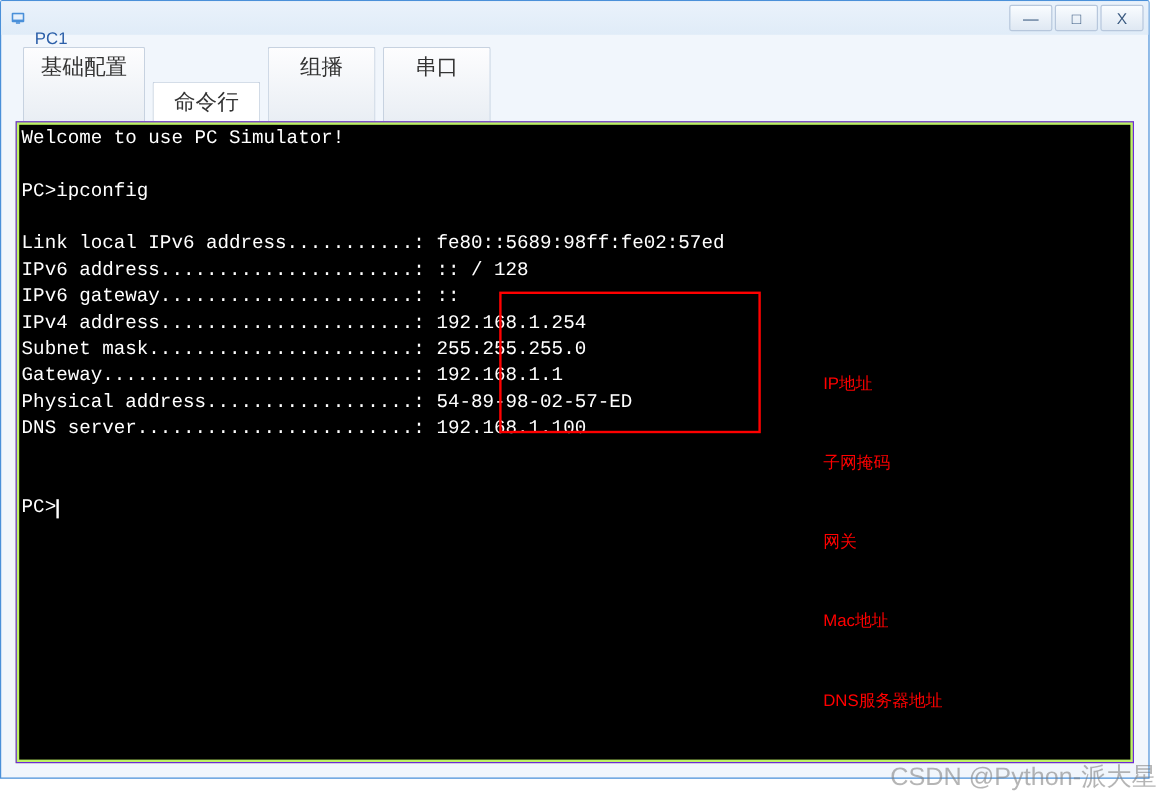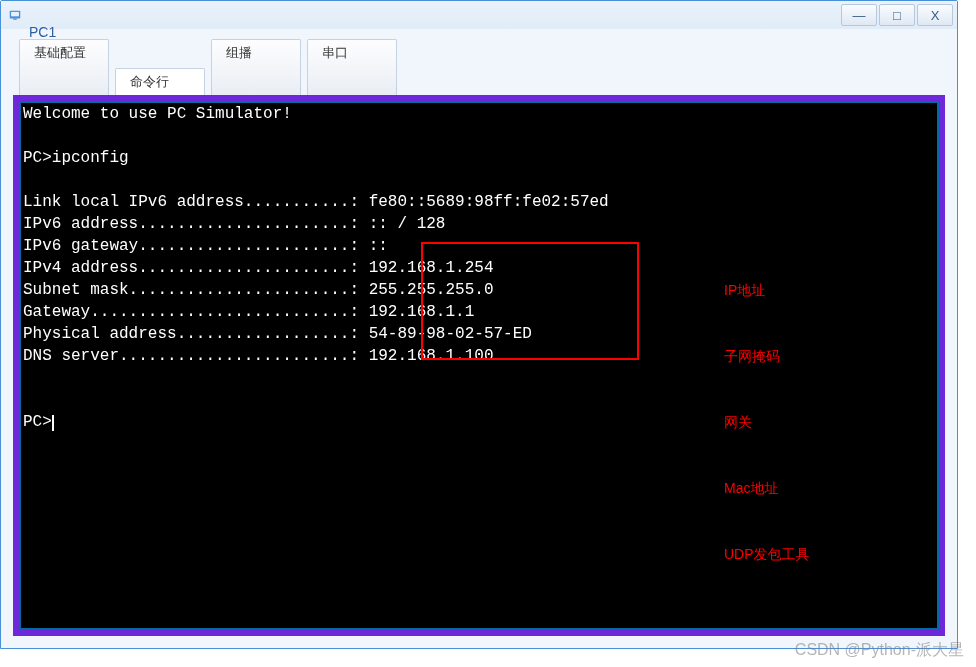--- a/index.html
+++ b/index.html
@@ -21,48 +21,47 @@
   .winbtn {
     width: 36px; height: 22px; margin-left: 2px; display: inline-flex; align-items: center; justify-content: center;
     background: linear-gradient(#f9fcff, #dfe8f3); border: 1px solid #b7c7dc; border-radius: 2px;
     color: #3a5a80; font-size: 13px; cursor: pointer;
   }
 
   .client { padding: 10px 12px 12px 12px; height: calc(100% - 28px); display: flex; flex-direction: column; }
 
   .tabs { display: flex; gap: 6px; padding: 0 0 0 6px; margin-bottom: 0; }
   .tab {
-    min-width: 90px; padding: 4px 14px; font-size: 13px; color: #333;
+    min-width: 90px; padding: 4px 14px; font-size: 18px; color: #333;
     background: linear-gradient(#fdfdfe, #e9eef4); border: 1px solid #c7d2e0; border-bottom: none;
-    border-radius: 2px 2px 0 0; cursor: pointer; 
+    border-radius: 2px 2px 0 0; cursor: pointer; text-align: center;
   }
   .tab.active { background: #fff; font-weight: 500; margin-top: 29px; }
 
-  .terminal-wrap { flex: 1; border: 6px solid #6d28d9; background: #0369a1; position: relative; }
+  .terminal-wrap { flex: 1; border: 1px solid #6d28d9; background: #bef264; position: relative; }
   .terminal {
     position: absolute; inset: 2px; background: #000; color: #fff;
     font-family: "SimSun", "Consolas", "Courier New", monospace;
     font-size: 16px; line-height: 22px; white-space: pre; padding: 0 2px;
   }
 
   .watermark {
     position: absolute; right: 12px; bottom: 6px; color: rgba(120,120,120,0.55);
-    font-size: 16px; font-family: "Microsoft YaHei", sans-serif; pointer-events: none;
+    font-size: 21px; font-family: "Microsoft YaHei", sans-serif; pointer-events: none;
   }
 
   .highlight-box {
     position: absolute; border: 2px solid #ff0000; pointer-events: none;
     left: 400px; top: 139px; width: 218px; height: 118px;
   }
 
   .annotations {
-    position: absolute; left: 670px; top: 132px; color: #ff0000;
+    position: absolute; left: 670px; top: 160px; color: #ff0000;
     font-size: 14px; line-height: 22px; font-family: "Microsoft YaHei", sans-serif;
     pointer-events: none;
-    margin-left: 33px;
   }
   .ann-item { height: 22px; }
 
   .cursor { display: inline-block; width: 2px; height: 16px; background: #fff; vertical-align: text-bottom; }
 </style>
 </head>
 <body>
 
 <div class="window">
   <div class="titlebar">
@@ -104,20 +103,20 @@
 <span></span>
 <span></span>
 <span>PC&gt;</span><span class="cursor"></span>
 
         <div class="highlight-box"></div>
         <div class="annotations">
           <div class="ann-item">IP地址</div>
           <div class="ann-item">子网掩码</div>
           <div class="ann-item">网关</div>
           <div class="ann-item">Mac地址</div>
-          <div class="ann-item">UDP发包工具</div>
+          <div class="ann-item">DNS服务器地址</div>
         </div>
       </div>
     </div>
   </div>
 </div>
 
 <div class="watermark">CSDN @Python-派大星</div>
 
 </body></html>

